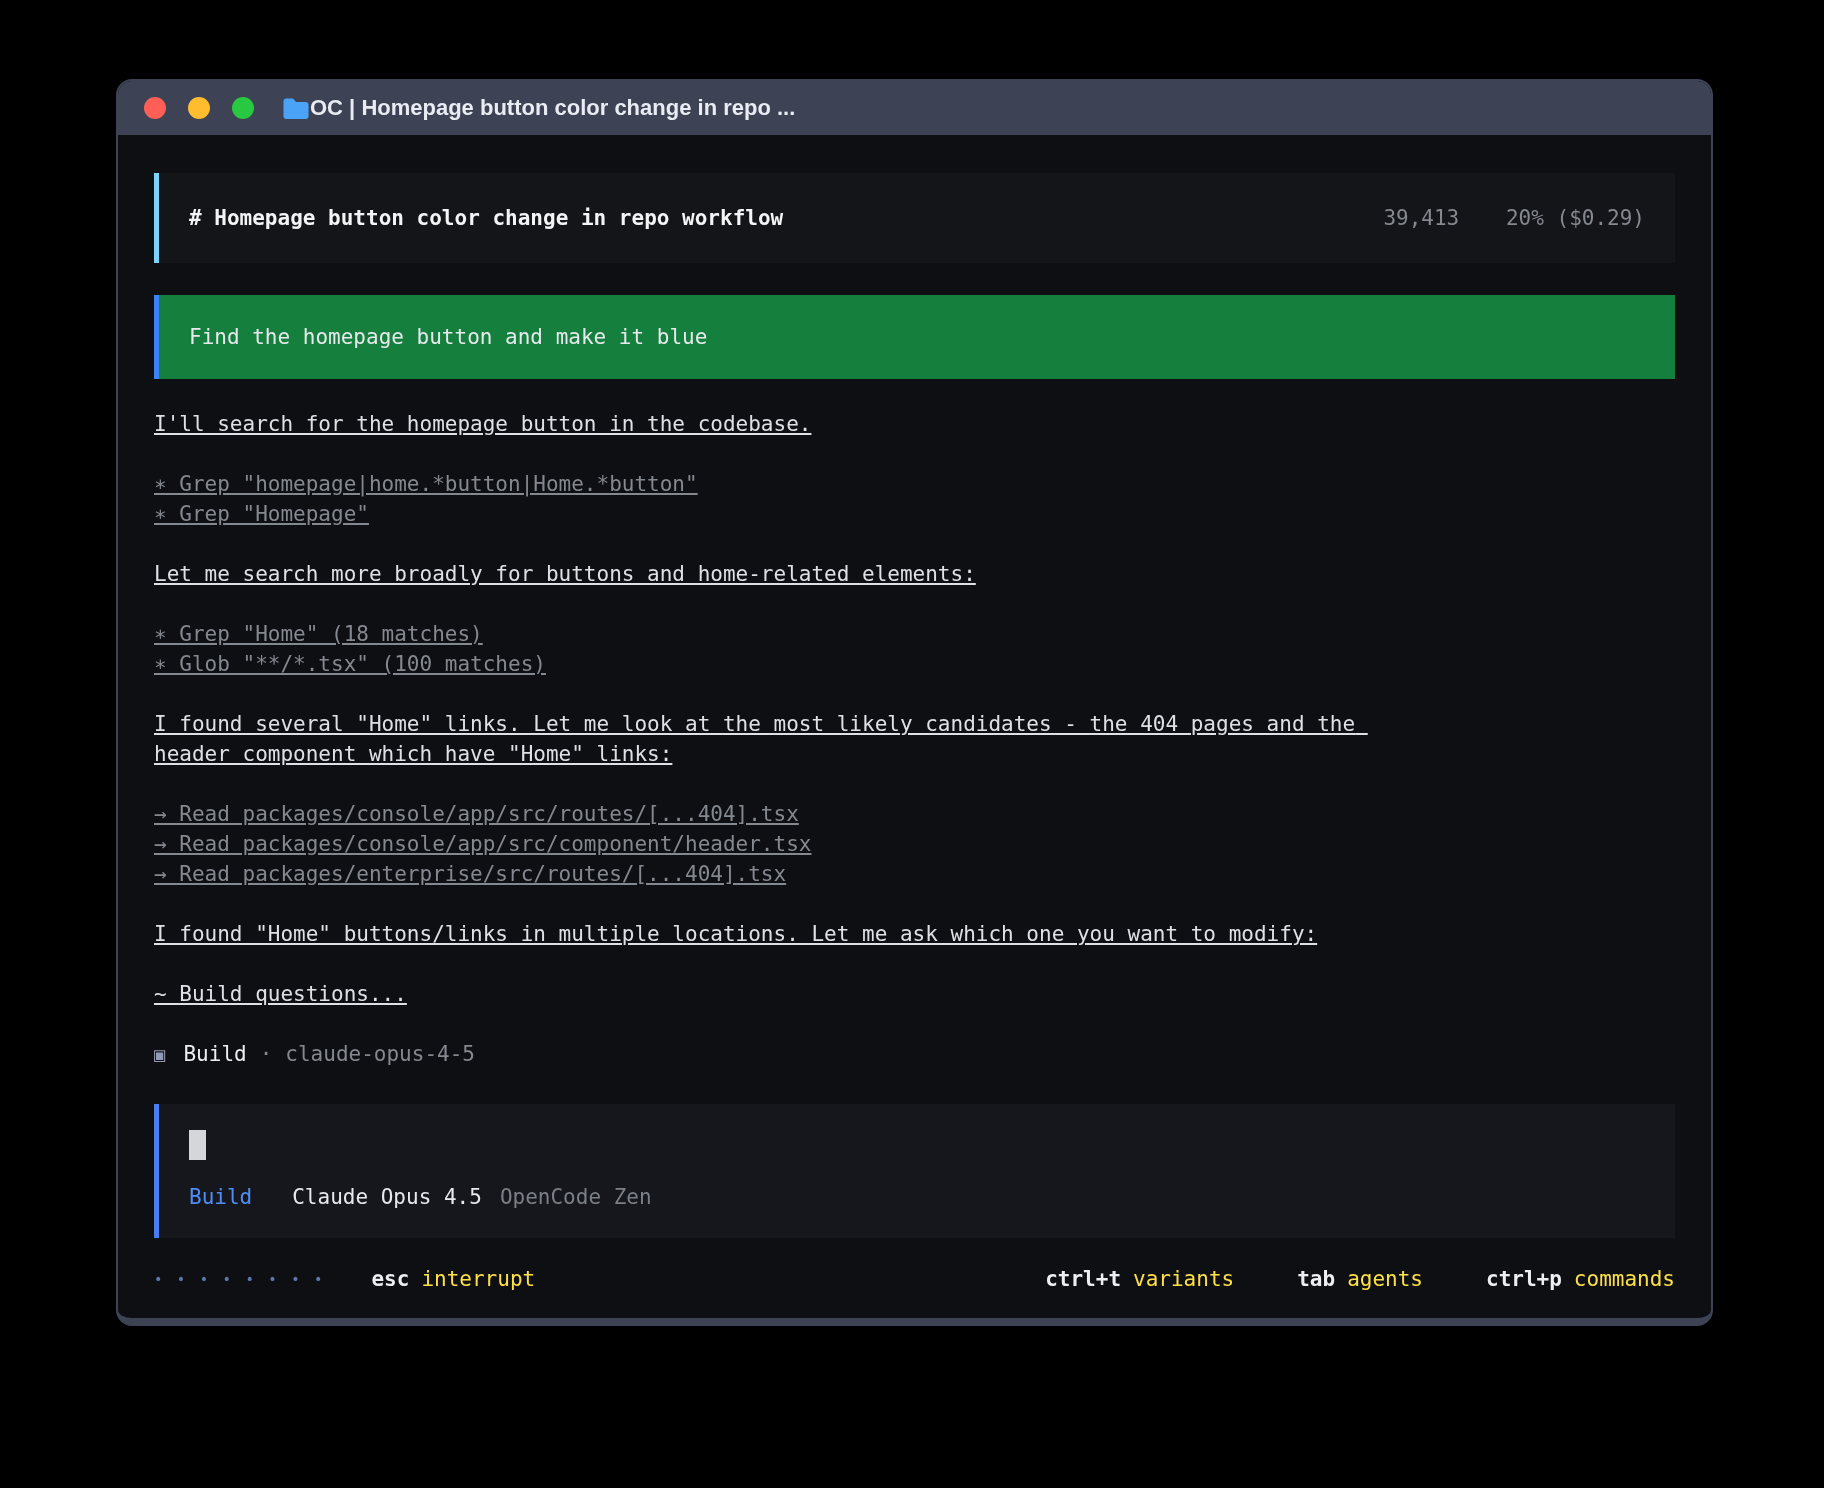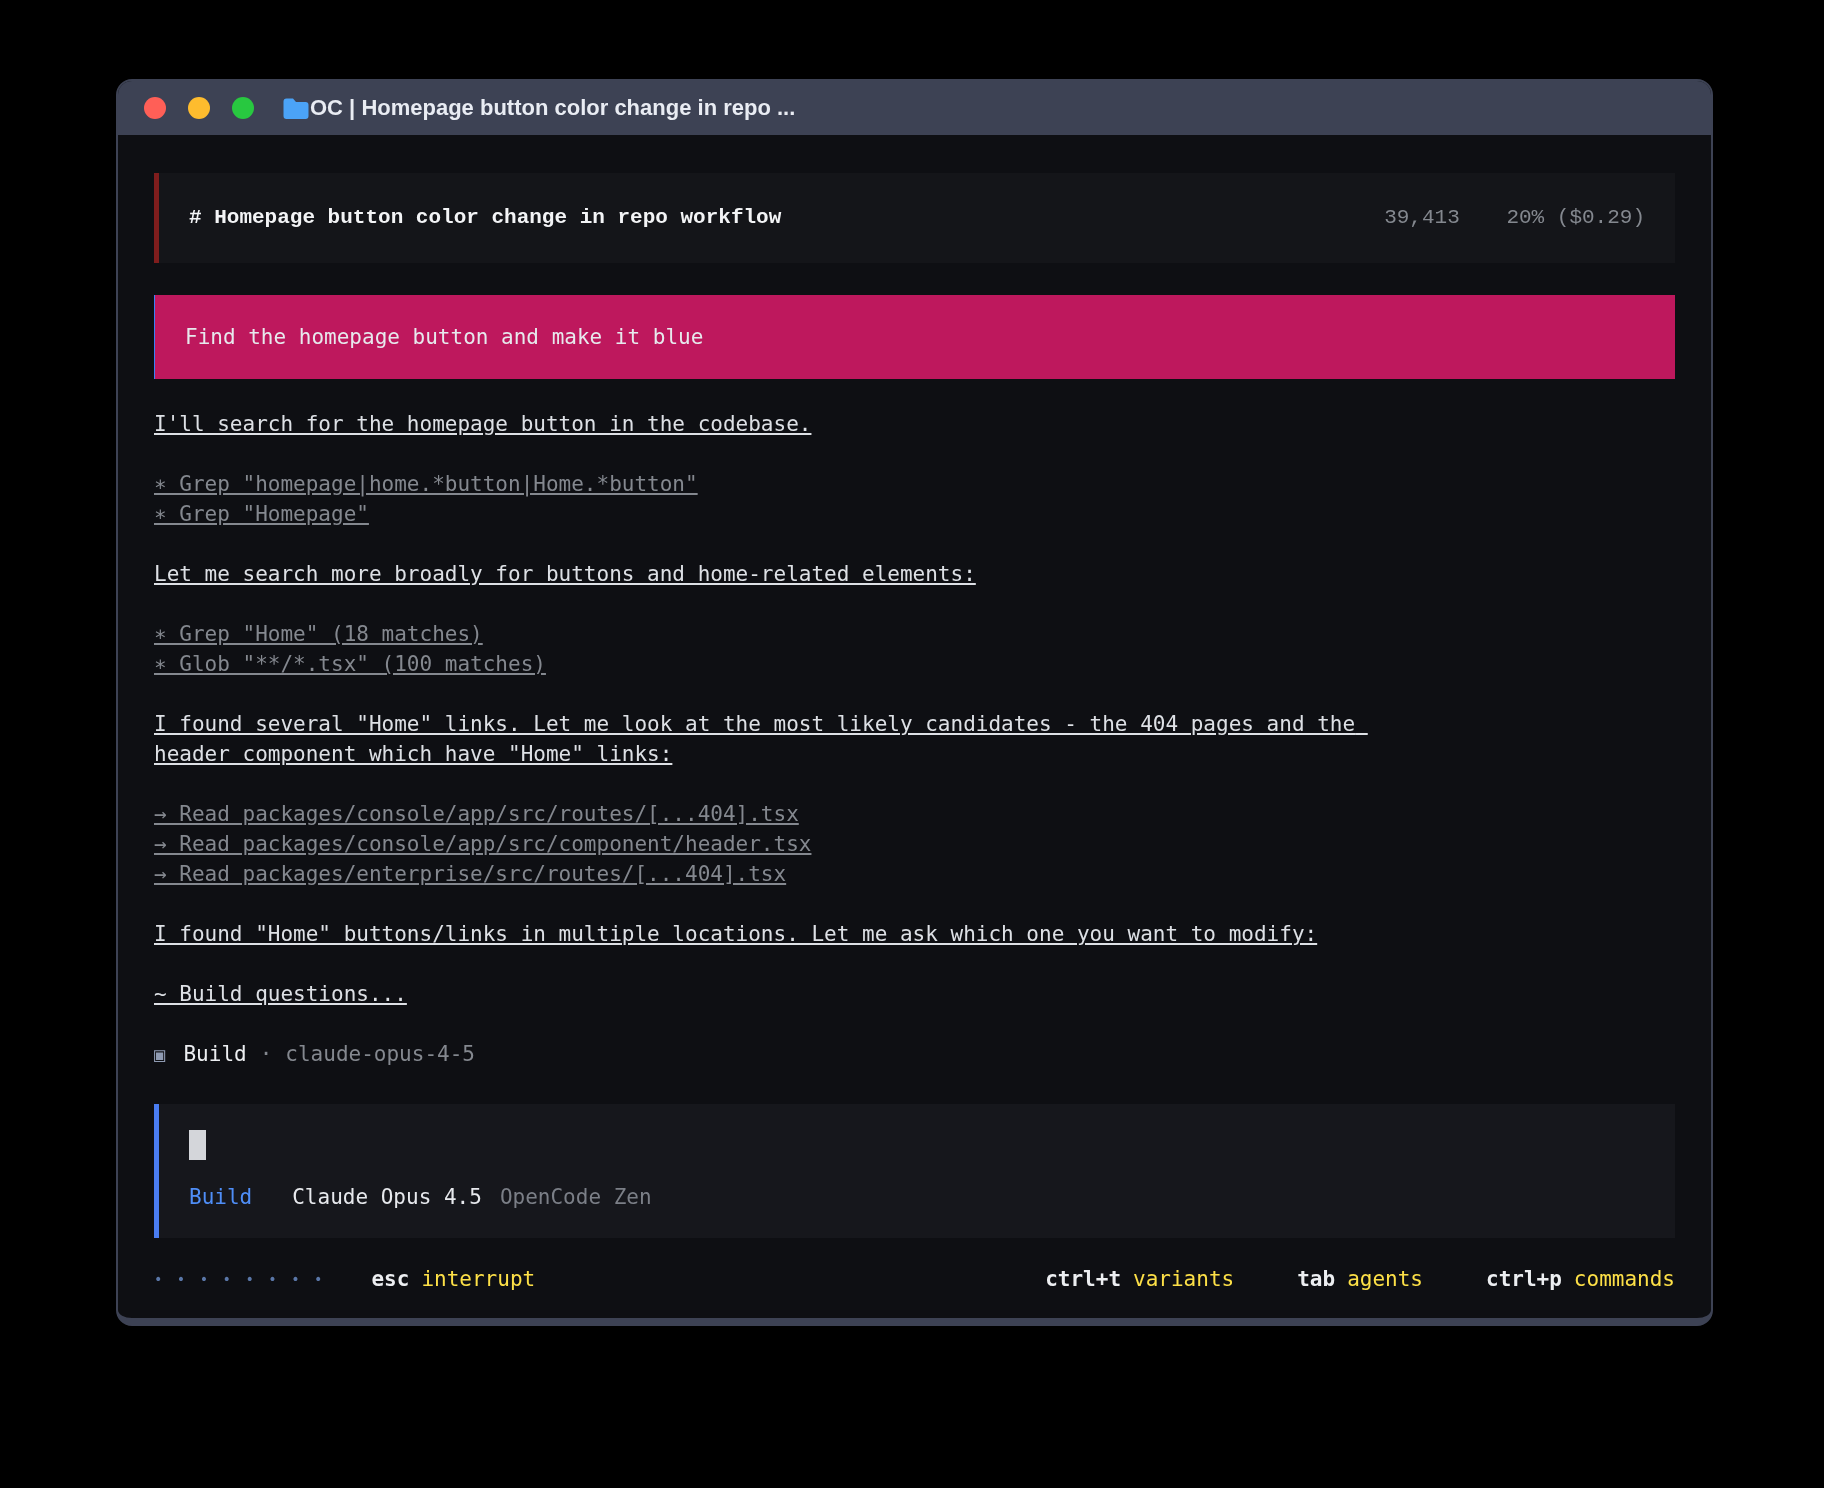--- a/index.html
+++ b/index.html
@@ -51,33 +51,32 @@
     flex-direction: column;
     font-size: 21px;
     color: #dde0e5;
   }
   .session-header {
     flex: 0 0 auto;
     display: flex;
     justify-content: space-between;
     align-items: flex-start;
     background: #141519;
-    border-left: 5px solid #7f1d1d;
+    border-left: 5px solid #7dd3fc;
     padding: 30px 30px;
     margin-bottom: 32px;
     line-height: 30px;
-    font-family: Liberation Mono, monospace;
   }
   .session-title { font-weight: bold; color: #f3f4f6; white-space: nowrap; }
   .session-stats { color: #84888f; white-space: nowrap; }
   .session-stats .tokens { margin-right: 34px; }
   .user-message {
     flex: 0 0 auto;
-    background: #be185d;
-    border-left: 1px solid #3b82f6;
+    background: #15803d;
+    border-left: 5px solid #3b82f6;
     padding: 27px 30px;
     margin-bottom: 30px;
     line-height: 30px;
     color: #e7e9ed;
   }
   .messages { flex: 0 0 auto; max-width: 1245px; }
   .block { margin-bottom: 30px; }
   .line { line-height: 30px; white-space: pre-wrap; text-decoration: underline; }
   .tool-line { color: #84888f; }
   .status-line { color: #dde0e5; }

